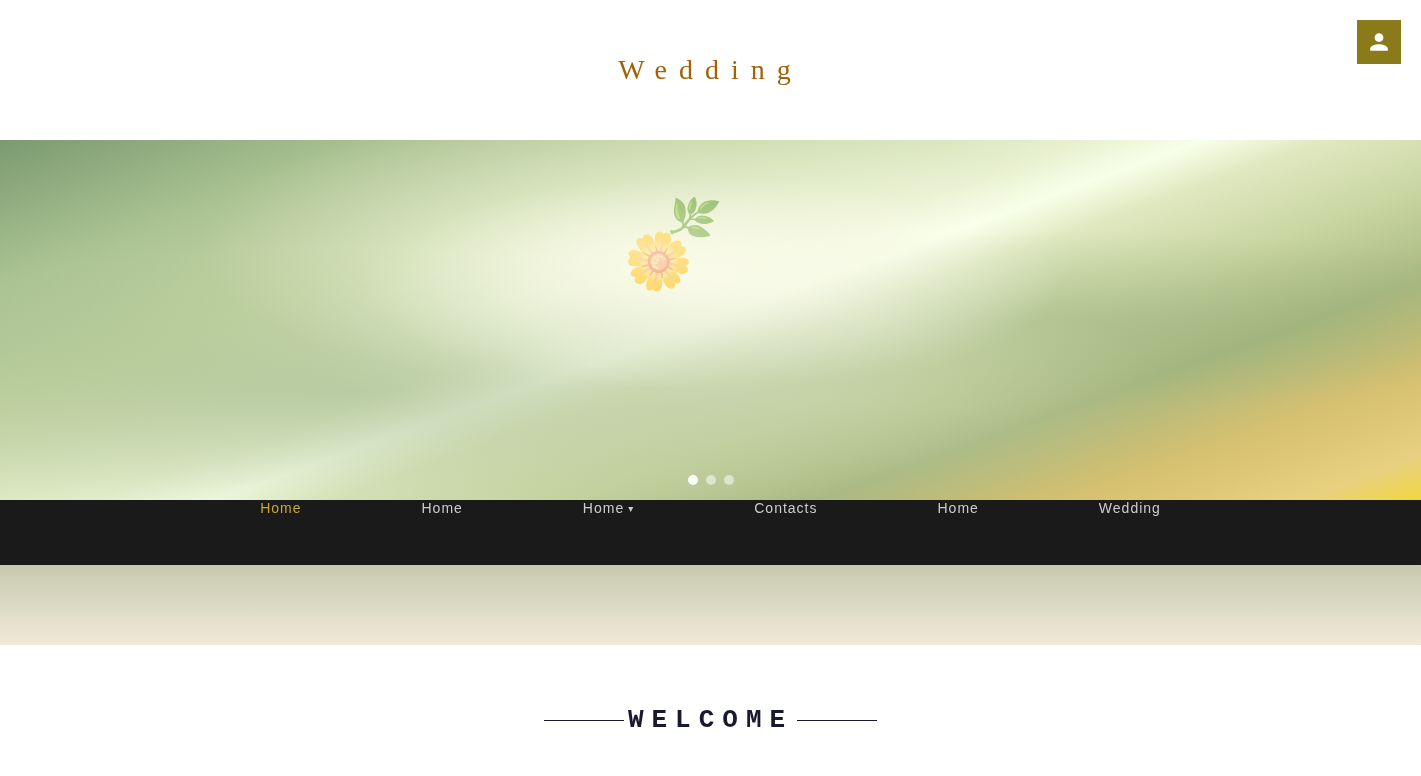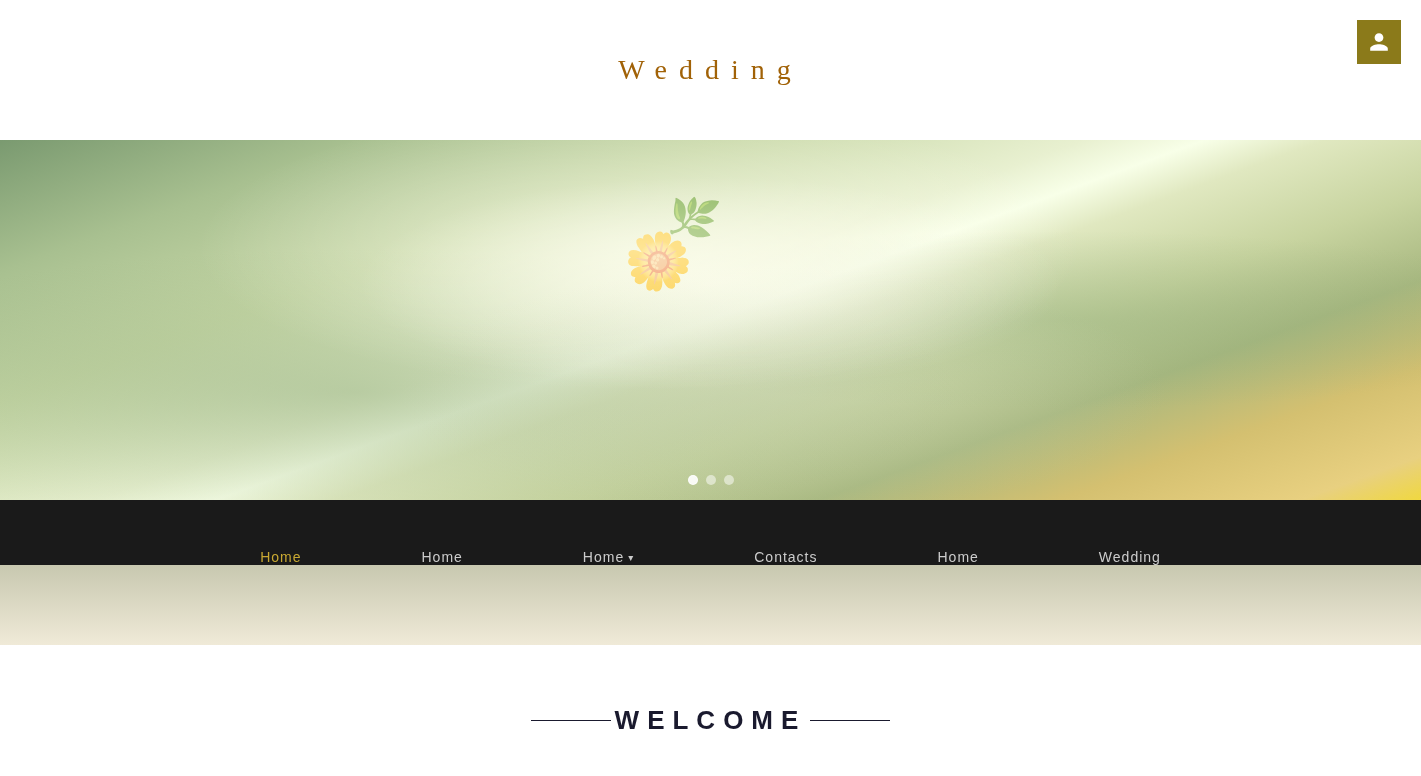--- a/index.html
+++ b/index.html
@@ -94,21 +94,21 @@
       background: rgba(255,255,255,0.9);
       border: 1px solid rgba(255,255,255,0.8);
     }
 
     
     .navbar {
       width: 100%;
       background: #1a1a1a;
       height: 65px;
       display: flex;
-      align-items: flex-end;
+      align-items: flex-start;
       justify-content: center;
     }
     .nav-list {
       display: flex;
       list-style: none;
       gap: 0;
     }
     .nav-item {
       padding: 0 60px;
     }
@@ -143,21 +143,21 @@
       width: 100%;
       padding: 60px 20px 40px;
       text-align: center;
       background: #fff;
     }
     .welcome-heading {
       display: flex;
       align-items: center;
       justify-content: center;
       gap: 4px;
-      font-family: Liberation Sans, sans-serif;
+      font-family: Liberation Mono, monospace;
       font-size: 26px;
       letter-spacing: 8px;
       color: #1a1a2e;
       font-weight: bold;
     }
     .welcome-line {
       width: 80px;
       height: 1px;
       background: #1a1a2e;
     }

